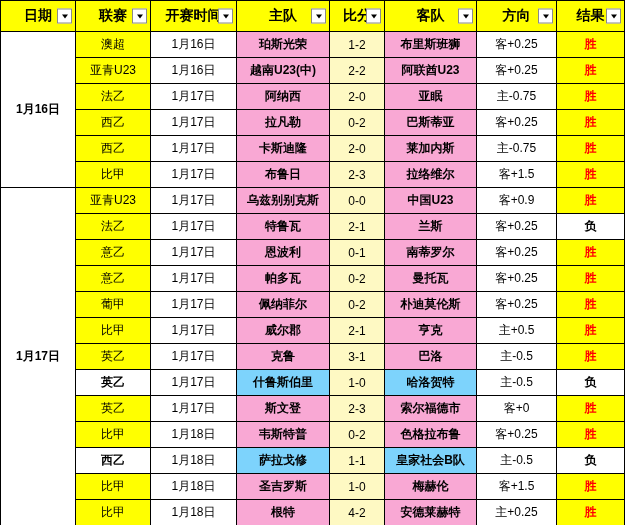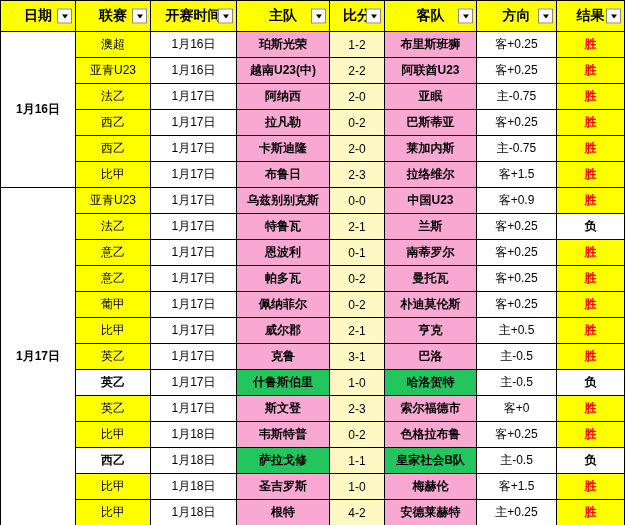--- a/index.html
+++ b/index.html
@@ -67,21 +67,21 @@
   
   .date-cell{
     background:#ffffff;
     font-weight:bold;
     font-size:13px;
   }
   .league{background:#ffff00;font-weight:normal;}
   .league.plain{background:#ffffff;font-weight:bold;}
   .time{background:#ffffff;}
   .team{background:#f9a8d4;font-weight:bold;}
-  .team.plain{background:#22c55e;font-weight:bold;margin-left:20px;}
+  .team.plain{background:#7dd3fc;font-weight:bold;margin-left:20px;}
   .score{background:#fef9c3;font-size:11px;}
   .dir{
     background:#ffffff;
     font-weight:normal;
     text-align:left;
     padding-left:8px;
   }
   .res{
     background:#ffff00;
     font-weight:bold;

